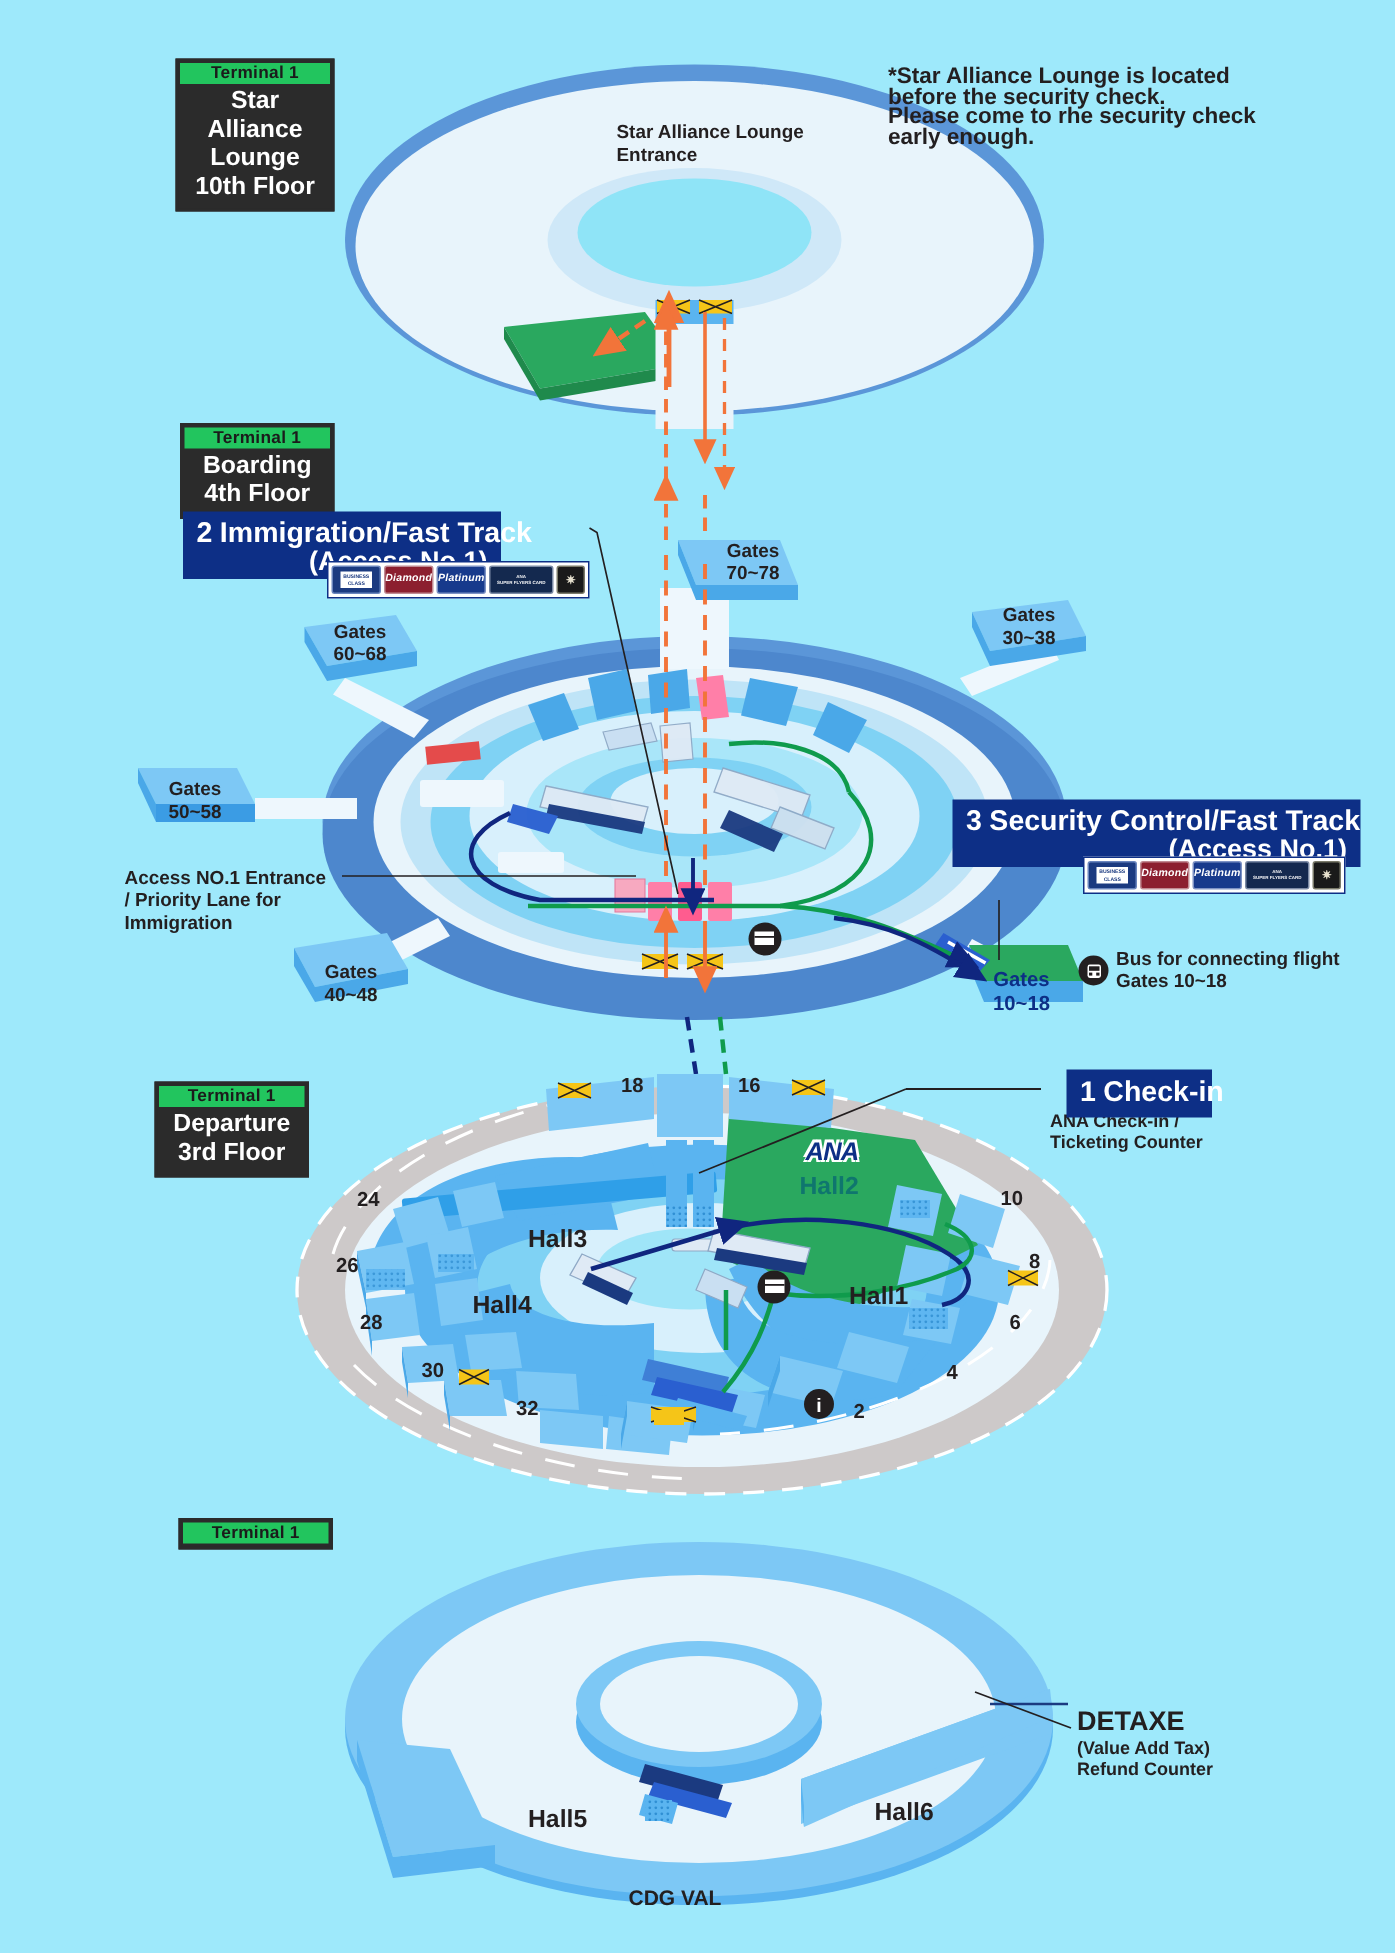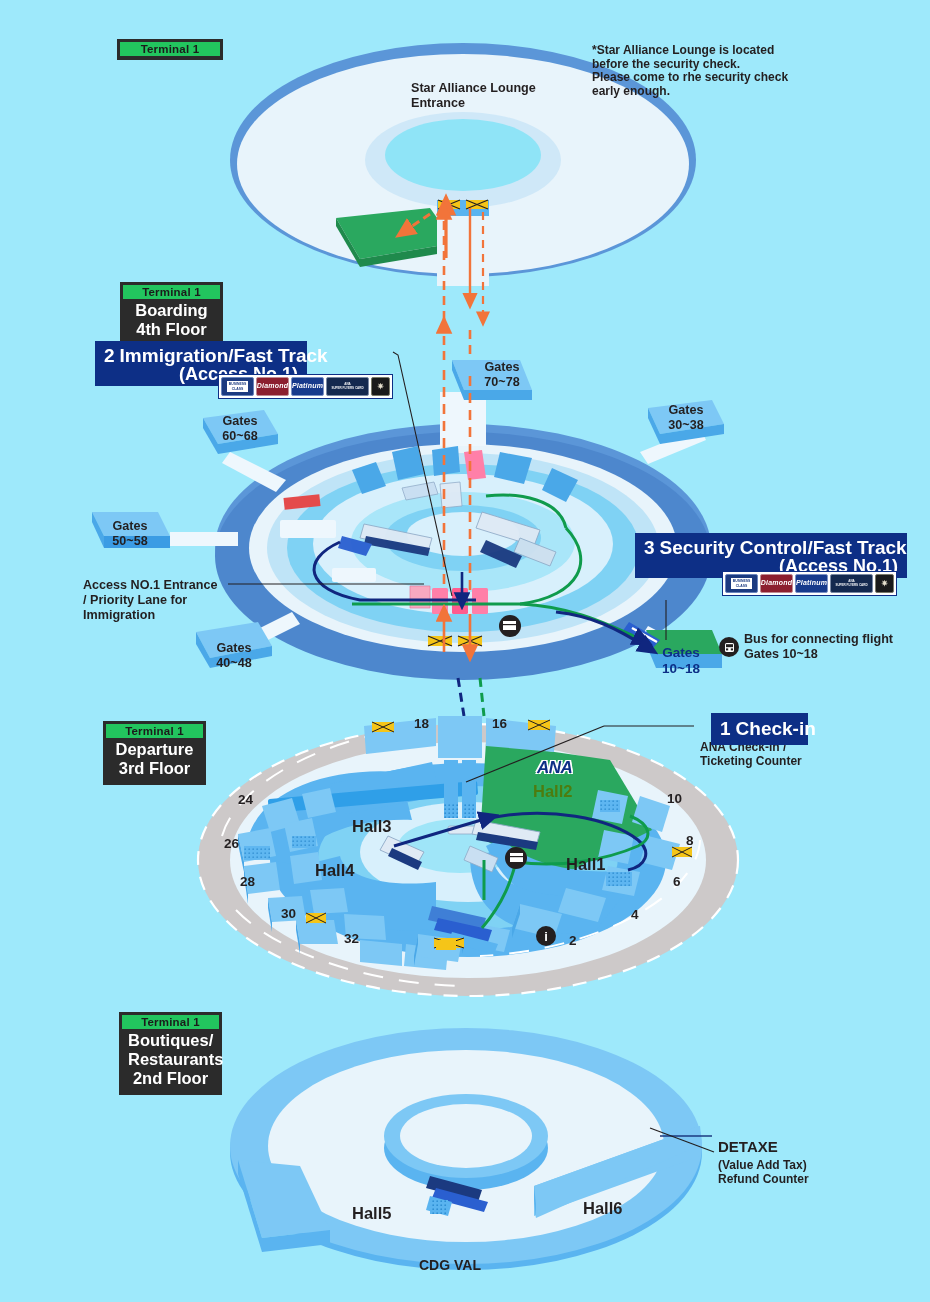--- a/index.html
+++ b/index.html
@@ -84,26 +84,26 @@
   .card .goldstar{font-size:8px;color:#e8e2cf;line-height:8px;}
 
   
   .maptext{
     position:absolute;
     color:#231f20;
     font-weight:bold;
     z-index:35;
     white-space:pre-line;
   }
-  .t-note{font-size:12px;line-height:13.6px;font-weight:bold;}
+  .t-note{font-size:15px;line-height:13.6px;font-weight:bold;}
   .t-callout{font-size:12.6px;line-height:15px;}
   .t-gate{font-size:12.6px;line-height:15px;text-align:center;}
   .t-gate-dark{color:#0d2f86;font-size:13.5px;line-height:16px;text-align:center;}
   .t-hall{font-size:16.5px;line-height:18px;color:#231f20;}
-  .t-hall-blue{font-size:16.5px;line-height:18px;color:#4d7c0f;}
+  .t-hall-blue{font-size:16.5px;line-height:18px;color:#0f766e;}
   .t-door{font-size:13.5px;line-height:15px;text-align:center;}
   .t-small{font-size:12px;line-height:14.4px;}
   .t-cdg{font-size:14px;line-height:16px;}
 
   .icon-round{
     position:absolute;width:20px;height:20px;border-radius:50%;
     background:#231f20;color:#fff;
     display:flex;align-items:center;justify-content:center;
     font-size:13px;font-weight:bold;z-index:36;
   }
@@ -417,42 +417,41 @@
       <path d="M430 1196 L452 1202 L448 1216 L426 1210 Z" fill="#5ab4f0"></path>
       <rect x="430" y="1200" width="18" height="14" fill="url(#dots)"></rect>
 
       <path d="M660 1136 L712 1136" stroke="#1b3a80" stroke-width="1.6" fill="none"></path>
       <path d="M650 1128 L714 1152" stroke="#231f20" stroke-width="1.2" fill="none"></path>
     </g>
   </svg>
 
   <div class="floor-plate" style="left:117px;top:39px;width:106px;">
     <div class="term">Terminal 1</div>
+    <div class="fname">Star Alliance
+Lounge 10th Floor</div>
   </div>
 
   <div class="floor-plate" style="left:120px;top:282px;width:103px;">
     <div class="term">Terminal 1</div>
     <div class="fname">Boarding
 4th Floor</div>
   </div>
 
   <div class="floor-plate" style="left:103px;top:721px;width:103px;">
     <div class="term">Terminal 1</div>
     <div class="fname">Departure
 3rd Floor</div>
   </div>
 
   <div class="floor-plate" style="left:119px;top:1012px;width:103px;">
     <div class="term">Terminal 1</div>
-    <div class="fname">Boutiques/
-Restaurants
-2nd Floor</div>
-  </div>
-
-  <div class="banner" style="left:95px;top:341px;width:212px;">
+  </div>
+
+  <div class="banner" style="left:122px;top:341px;width:212px;">
     <div class="btitle">
       <span class="num">2</span><span>Immigration/Fast Track</span>
     </div>
     <div class="bsub">(Access No.1)</div>
   </div>
 
   <div class="cards" style="left:218px;top:374px;">
     <div class="card c-business">
         <span>BUSINESS<br>CLASS</span>
       </div>
@@ -555,17 +554,17 @@
   <div class="maptext t-door" style="left:240px;top:874px;">28</div>
   <div class="maptext t-door" style="left:281px;top:906px;">30</div>
   <div class="maptext t-door" style="left:344px;top:931px;">32</div>
 
   <div class="icon-round" style="left:536px;top:926px;">i</div>
 
   <div class="maptext t-hall" style="left:352px;top:1204px;">Hall5</div>
   <div class="maptext t-hall" style="left:583px;top:1199px;">Hall6</div>
   <div class="maptext t-cdg" style="left:419px;top:1257px;">CDG VAL</div>
 
-  <div class="maptext t-hall" style="left:718px;top:1138px;font-size:15px;">DETAXE</div>
+  <div class="maptext t-hall" style="left:718px;top:1138px;font-size:18px;">DETAXE</div>
   <div class="maptext t-small" style="left:718px;top:1158px;">(Value Add Tax)
 Refund Counter</div>
 
 </div>
 
 </body></html>

